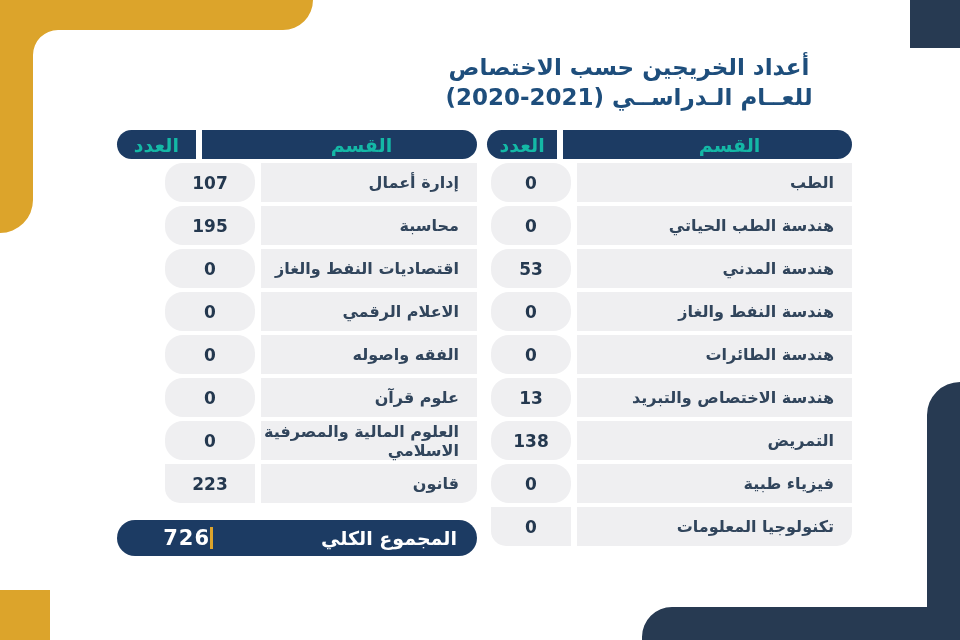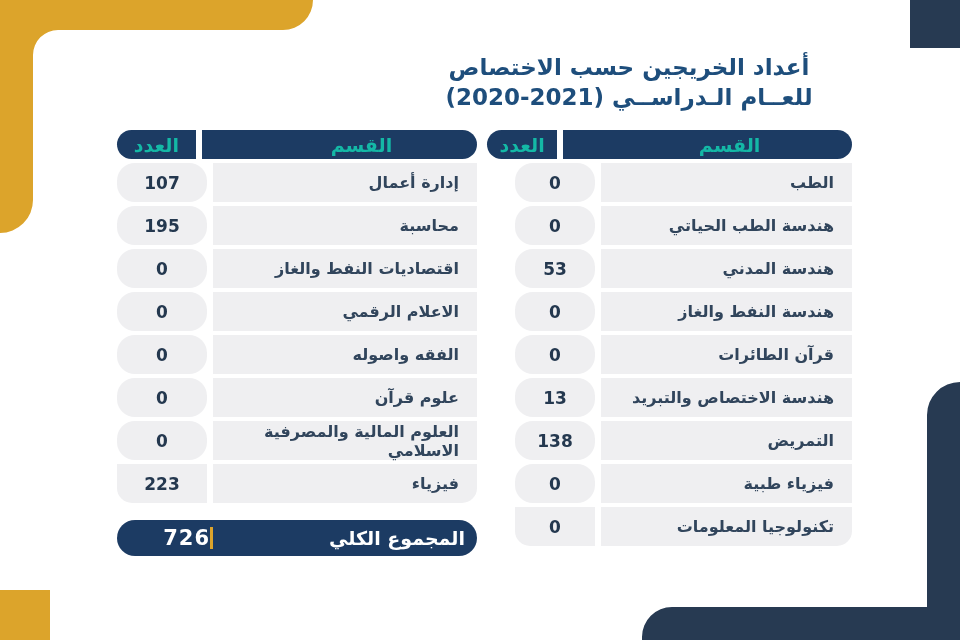--- a/index.html
+++ b/index.html
@@ -29,37 +29,37 @@
   .table-right .th-count{width:80px;}
   .table-left  .th-dept{width:264px;}
   .table-left  .th-count{width:90px;}
   .tbody{display:flex;flex-direction:column;gap:4px;}
   .row{display:flex;gap:6px;height:39px;}
   .cell{background:#EFEFF1;display:flex;align-items:center;}
   .cell-label{
     justify-content:flex-start;padding-right:18px;box-sizing:border-box;
     color:#31455C;font-size:16px;font-weight:700;
   }
-  .table-right .cell-label{width:251px;}
-  .table-left  .cell-label{width:264px;}
+  .table-right .cell-label{width:275px;}
+  .table-left  .cell-label{width:216px;}
   .cell-value{
     justify-content:center;color:#24384F;font-size:17px;font-weight:700;border-radius:18px;
   }
   .table-right .cell-value{width:80px;}
   .table-left  .cell-value{width:90px;}
   .row:last-child .cell-label{border-radius:0 0 15px 0;}
   .row:last-child .cell-value{border-radius:0 0 0 15px;}
   
   .total-bar{
     position:absolute;top:520px;right:483px;width:360px;height:36px;
     background:#1C3B63;border-radius:18px;display:flex;align-items:center;
     color:#ffffff;
   }
   .total-label{
-    flex:1;text-align:right;padding-left:10px;padding-right:12px;
+    flex:1;text-align:right;padding-left:10px;padding-right:20px;
     font-size:19px;font-weight:700;
   }
   .total-divider{width:3px;height:22px;background:#DCA42B;}
   .total-value{
     width:93px;font-size:21px;font-weight:700;
     letter-spacing:1px;
   }
 </style>
 </head>
 <body>
@@ -94,21 +94,21 @@
         </div>
         <div class="row">
           <div class="cell cell-label">هندسة المدني</div>
           <div class="cell cell-value">53</div>
         </div>
         <div class="row">
           <div class="cell cell-label">هندسة النفط والغاز</div>
           <div class="cell cell-value">0</div>
         </div>
         <div class="row">
-          <div class="cell cell-label">قرآن الطائرات</div>
+          <div class="cell cell-label">هندسة الطائرات</div>
           <div class="cell cell-value">0</div>
         </div>
         <div class="row">
           <div class="cell cell-label">هندسة الاختصاص والتبريد</div>
           <div class="cell cell-value">13</div>
         </div>
         <div class="row">
           <div class="cell cell-label">التمريض</div>
           <div class="cell cell-value">138</div>
         </div>
@@ -151,21 +151,21 @@
         </div>
         <div class="row">
           <div class="cell cell-label">علوم قرآن</div>
           <div class="cell cell-value">0</div>
         </div>
         <div class="row">
           <div class="cell cell-label">العلوم المالية والمصرفية الاسلامي</div>
           <div class="cell cell-value">0</div>
         </div>
         <div class="row">
-          <div class="cell cell-label">فيزياء</div>
+          <div class="cell cell-label">قانون</div>
           <div class="cell cell-value">223</div>
         </div>
       </div>
   </section>
 
   <div class="total-bar">
     <div class="total-label">المجموع الكلي</div>
     <div class="total-divider"></div>
     <div class="total-value">726</div>
   </div>

